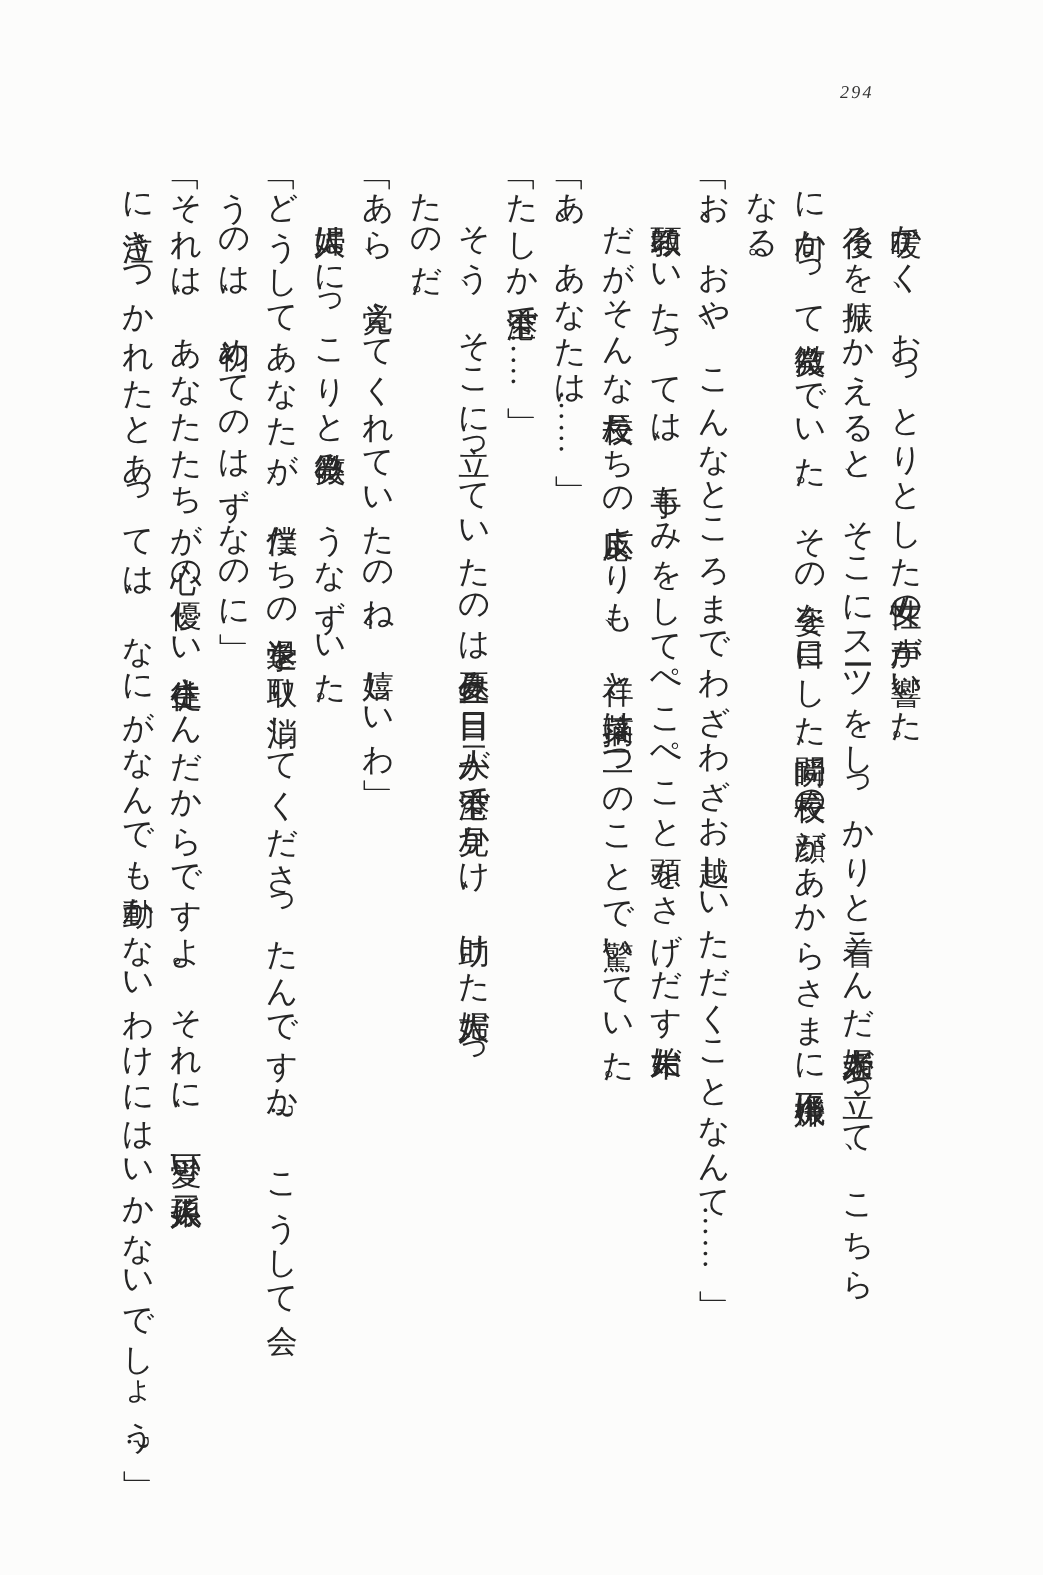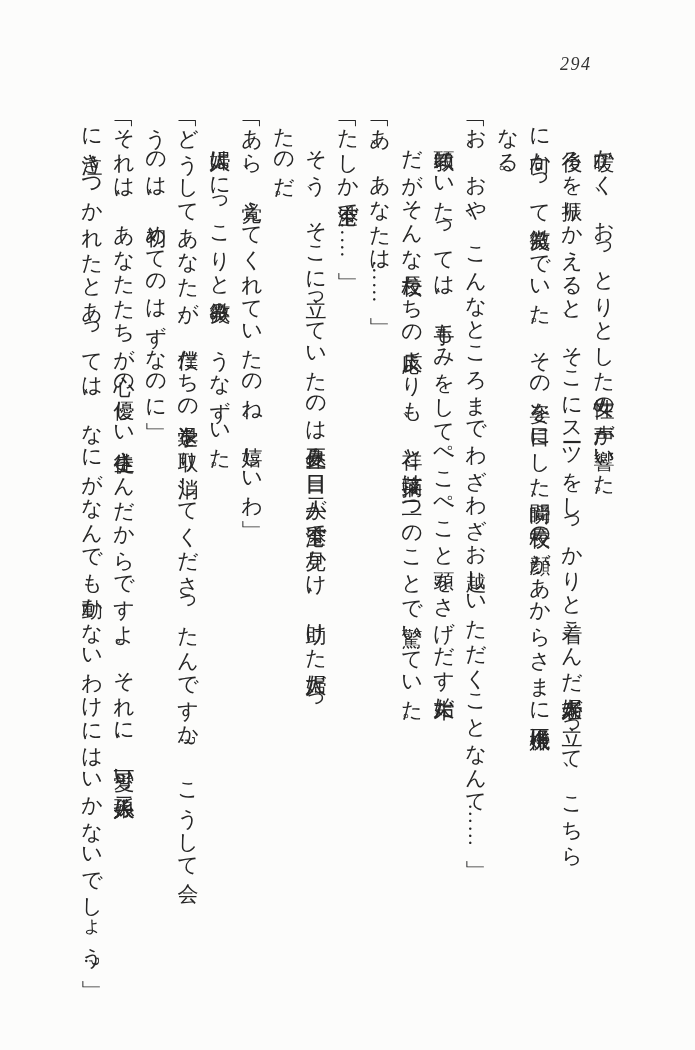--- a/index.html
+++ b/index.html
@@ -17,21 +17,21 @@
     width: 695px;
     height: 1050px;
     background: #fcfcfb;
     color: #262626;
     font-family: "Liberation Serif", "DejaVu Serif", serif;
   }
   .page-number {
     position: absolute;
     top: 54px;
     left: 560px;
-    font-size: 18px;
+    font-size: 12px;
     font-style: italic;
     letter-spacing: 1.5px;
     color: #333333;
   }
   .text-block {
     position: absolute;
     top: 113px;
     right: 75px;
     width: 546px;
     height: 836px;

